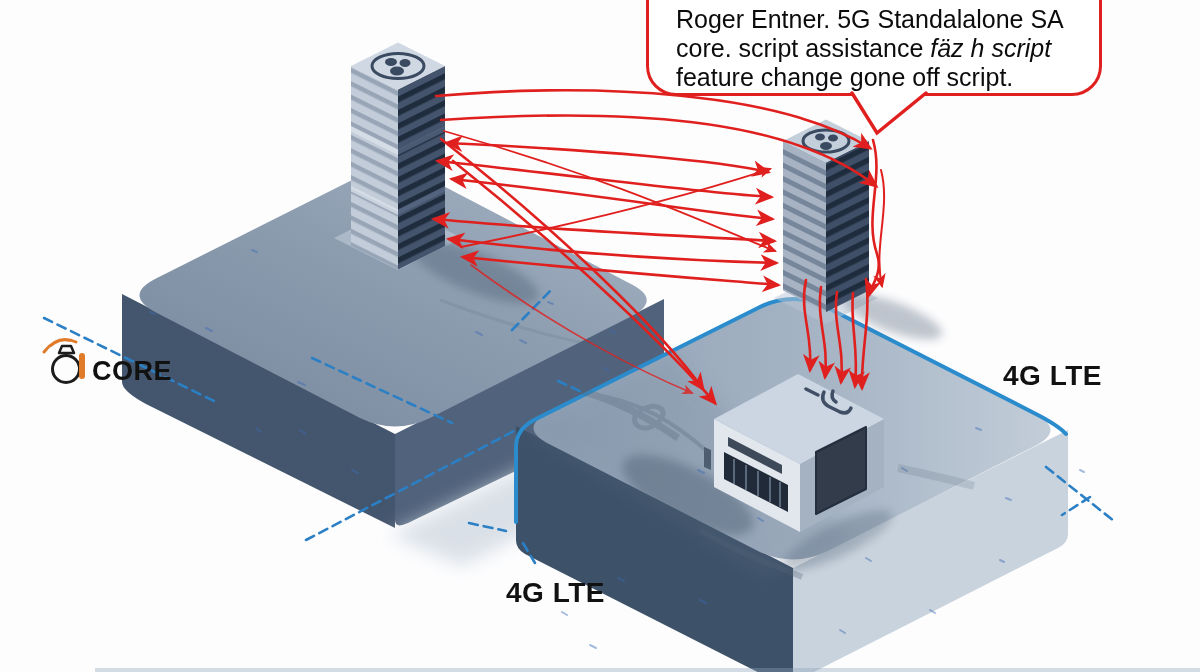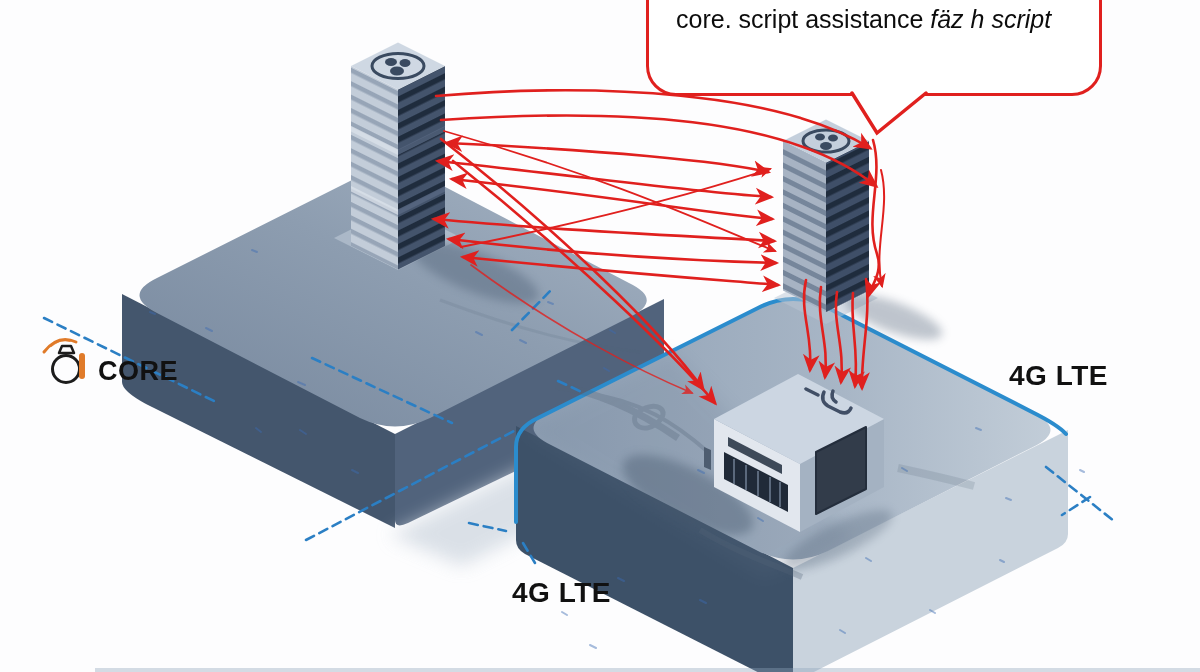--- a/index.html
+++ b/index.html
@@ -1,19 +1,19 @@
 <!DOCTYPE html>
 <html><head>
 <meta charset="utf-8">
 <style>
   html,body{margin:0;padding:0;background:#ffffff;}
   .stage{position:relative;width:1200px;height:672px;overflow:hidden;background:#fdfdfe;
          font-family:"Liberation Sans", sans-serif;}
   .scene{position:absolute;left:0;top:0;z-index:1;}
-  .label{position:absolute;z-index:4;font-weight:bold;color:#111;letter-spacing:.5px;white-space:nowrap;margin-left:6px;}
+  .label{position:absolute;z-index:4;font-weight:bold;color:#111;letter-spacing:.5px;white-space:nowrap;}
   #core-label{left:92px;top:356px;font-size:27px;}
   #lte-right-label{left:1003px;top:360px;font-size:28px;}
   #lte-bottom-label{left:506px;top:577px;font-size:28px;}
   .bubble{position:absolute;left:646px;top:-34px;width:456px;height:130px;z-index:2;
           box-sizing:border-box;background:#ffffff;border:3.5px solid #e0201e;border-radius:30px;
           padding:36px 10px 0 27px;font-size:25px;line-height:29px;color:#0c0c0c;}
   .bubble .it{font-style:italic;}
   .tail{position:absolute;left:845px;top:91px;z-index:3;}
 </style>
 </head>
@@ -210,21 +210,23 @@
     <path d="M853,293 C850,326 859,349 855,386" marker-end="url(#ah)"></path>
     <path d="M866,279 C871,316 861,352 862,388" marker-end="url(#ah)"></path>
     <path d="M873,140 C884,178 864,216 877,254 C883,272 872,284 869,295" marker-end="url(#ah)"></path>
     <path d="M881,170 C891,208 873,246 882,286" stroke-width="2" marker-end="url(#ah)"></path>
   </g>
 
   <rect x="95" y="668" width="1105" height="4" fill="#8ea2ba" opacity="0.38"></rect>
 </svg>
 
 <div class="bubble">
+  <div>Roger Entner. 5G Standalalone SA</div>
   <div><span>core. script assistance </span><span class="it">fäz h script</span></div>
+  <div>feature change gone off script.</div>
 </div>
 <svg class="tail" width="90" height="48">
   <path d="M7,2 L32,42 L81,2" fill="#ffffff" stroke="#e0201e" stroke-width="3.5" stroke-linecap="round"></path>
 </svg>
 
 <div class="label" id="core-label">CORE</div>
 <div class="label" id="lte-right-label">4G LTE</div>
 <div class="label" id="lte-bottom-label">4G LTE</div>
 
 </div>

